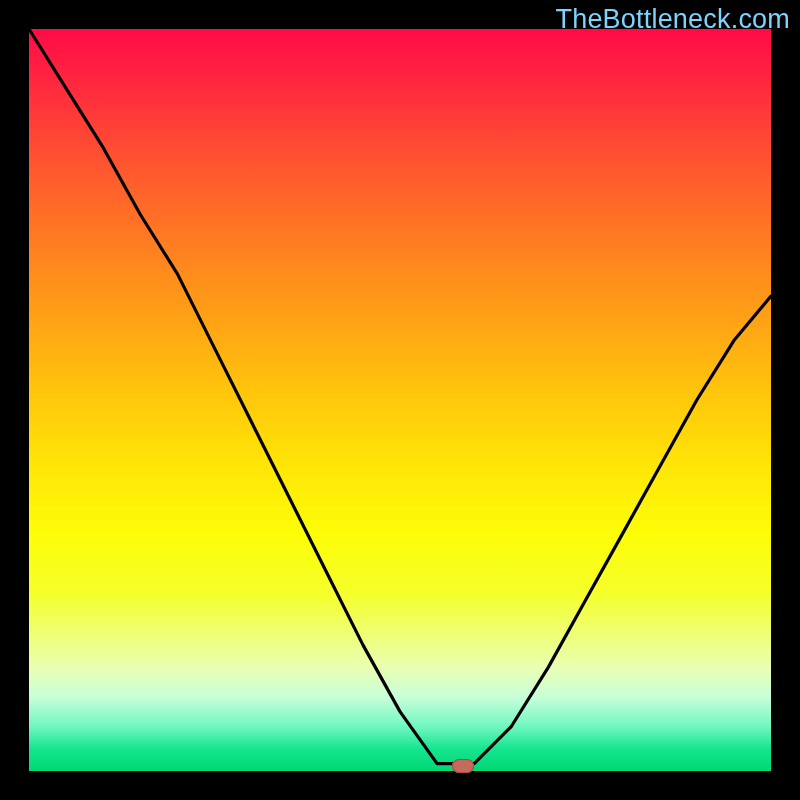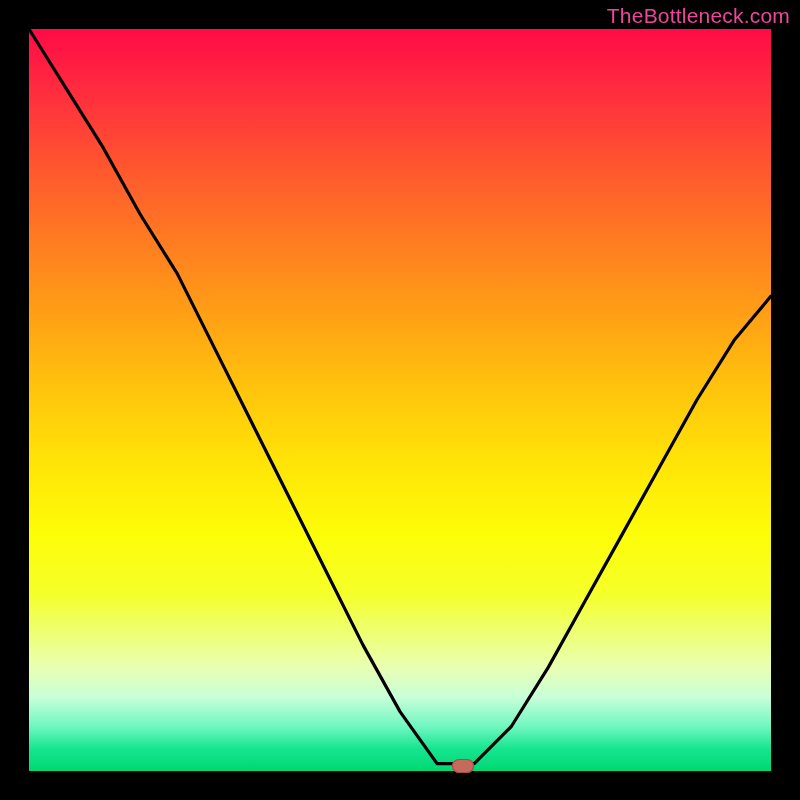--- a/index.html
+++ b/index.html
@@ -39,22 +39,22 @@
       #c9ffd9 90%,
       #70f7c1 94%,
       #16e58f 97%,
       #00d873 100%
     );
   }
   .watermark {
     position: absolute;
     top: 4px;
     right: 10px;
-    color: #ec4899;
-    font-size: 21px;
+    color: #7dd3fc;
+    font-size: 27px;
     font-weight: 500;
     letter-spacing: 0.2px;
     user-select: none;
   }
   svg.curve {
     position: absolute;
     left: 0;
     top: 0;
     width: 742px;
     height: 742px;

